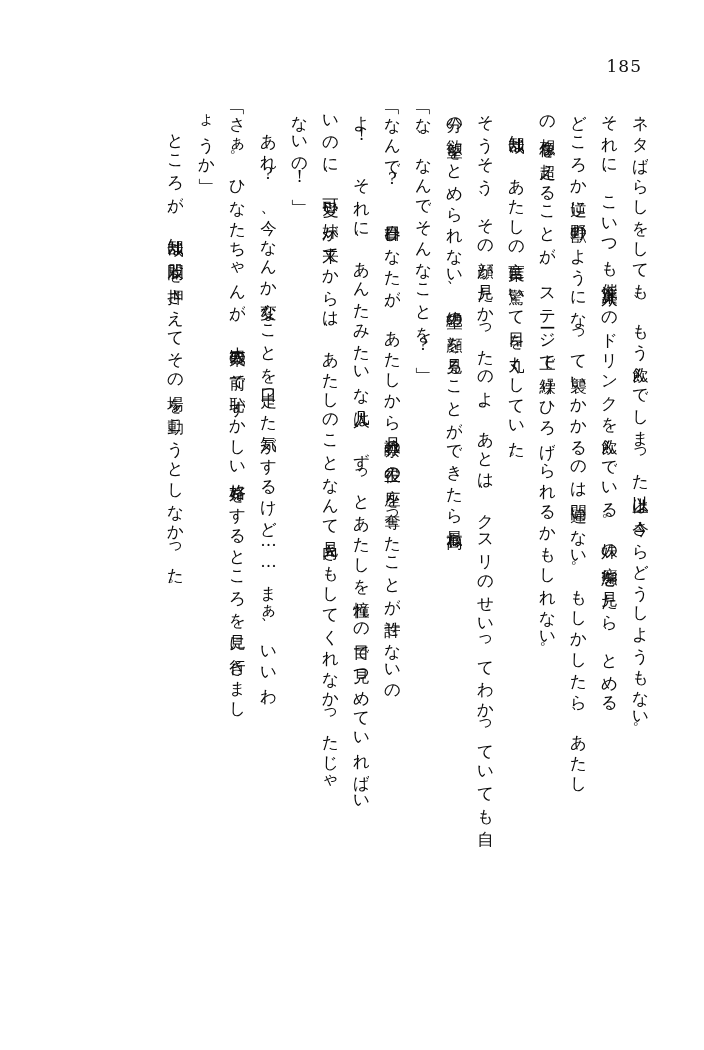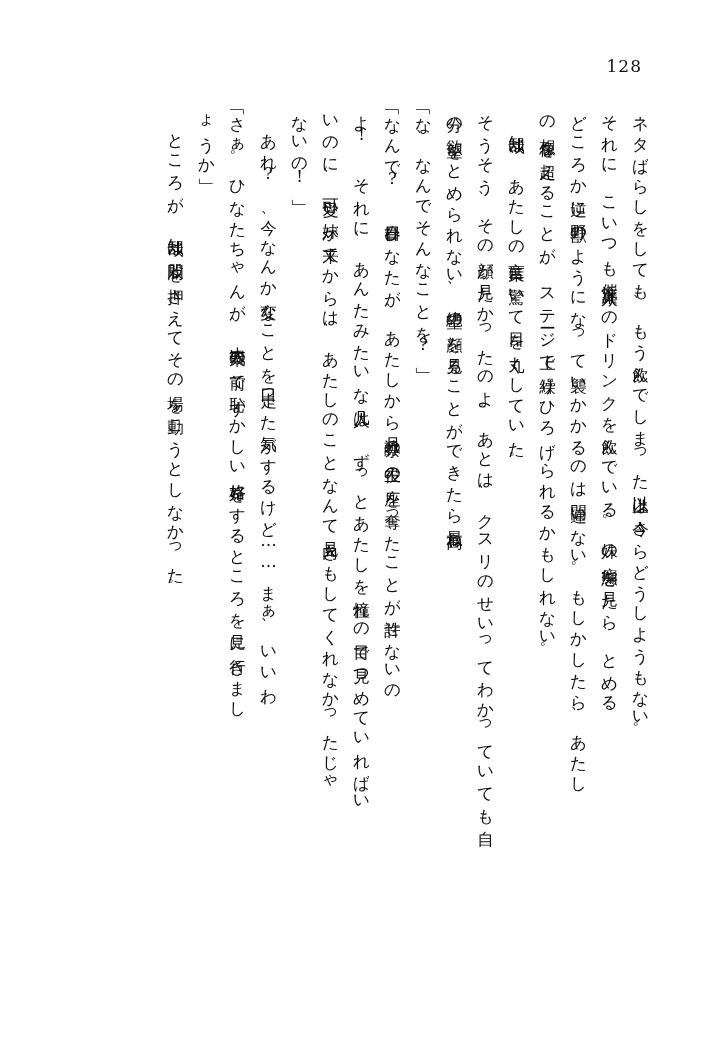--- a/index.html
+++ b/index.html
@@ -57,21 +57,21 @@
   }
   .vline.indent {
     padding-top: 18px;
   }
 </style>
 </head>
 <body>
 
 <div class="page">
 
-  <div class="page-number">128</div>
+  <div class="page-number">185</div>
 
   <div class="text-body">
     <div class="vline">ネタばらしをしても、もう飲んでしまった以上は今さらどうしようもない。</div>
     <div class="vline">それに、こいつも催淫薬入りのドリンクを飲んでいる。妹の痴態を見たら、とめる</div>
     <div class="vline">どころか逆に野獣のようになって襲いかかるのは間違いない。もしかしたら、あたし</div>
     <div class="vline">の想像を超えることが、ステージ上で繰りひろげられるかもしれない。</div>
     <div class="vline indent">知哉は、あたしの言葉に驚いて目を丸くしていた。</div>
     <div class="vline">そうそう、その顔が見たかったのよ。あとは、クスリのせいってわかっていても自</div>
     <div class="vline">分の欲望をとめられない、絶望の顔を見ることができたら最高ね。</div>
     <div class="vline">「な、なんでそんなことを?」</div>

